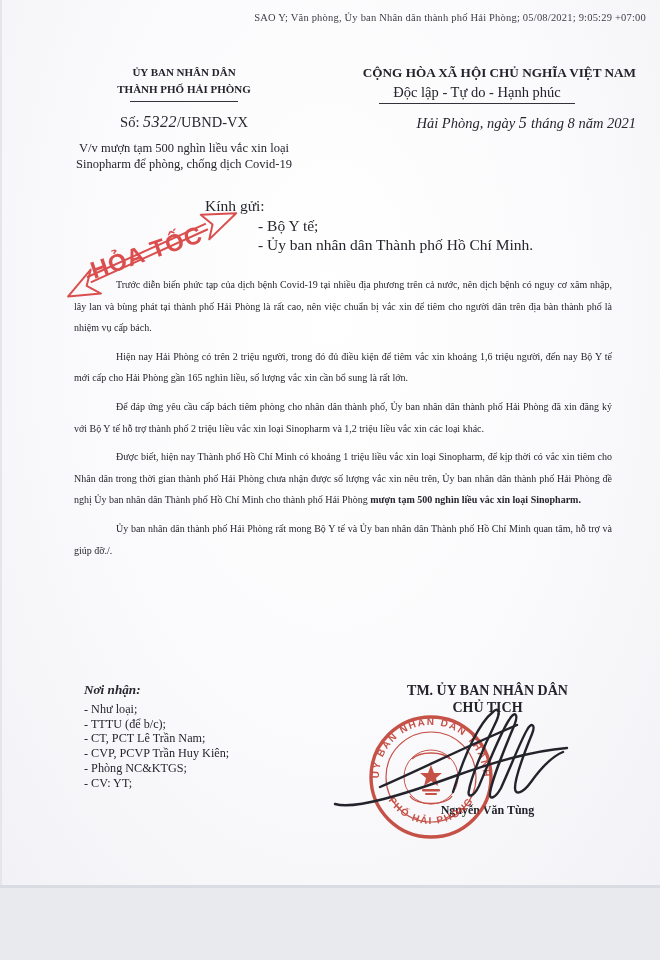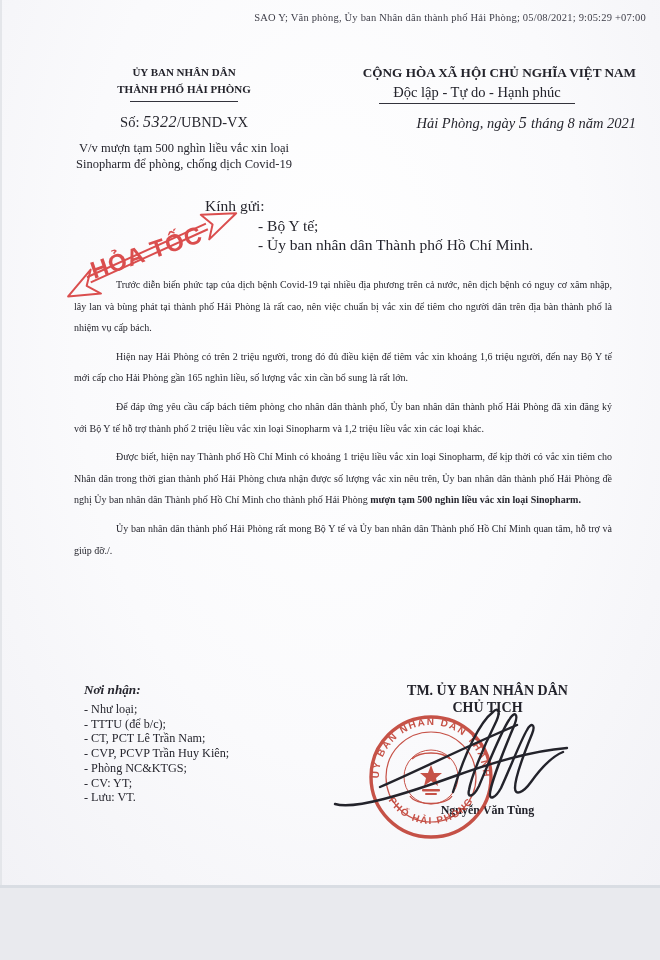--- a/index.html
+++ b/index.html
@@ -110,21 +110,20 @@
 
   <div class="abs noinhan">
     <div class="lbl">Nơi nhận:</div>
     <ul>
       <li>- Như loại;</li>
       <li>- TTTU (để b/c);</li>
       <li>- CT, PCT Lê Trần Nam;</li>
       <li>- CVP, PCVP Trần Huy Kiên;</li>
       <li>- Phòng NC&amp;KTGS;</li>
       <li>- CV: YT;</li>
-      <li>- Lưu: VT.</li>
     </ul>
   </div>
 
   <div class="abs sigblock">
     <div class="tmline">TM. ỦY BAN NHÂN DÂN</div>
     <div class="title">CHỦ TỊCH</div>
   </div>
 
   <div class="abs signer">Nguyễn Văn Tùng</div>
 

